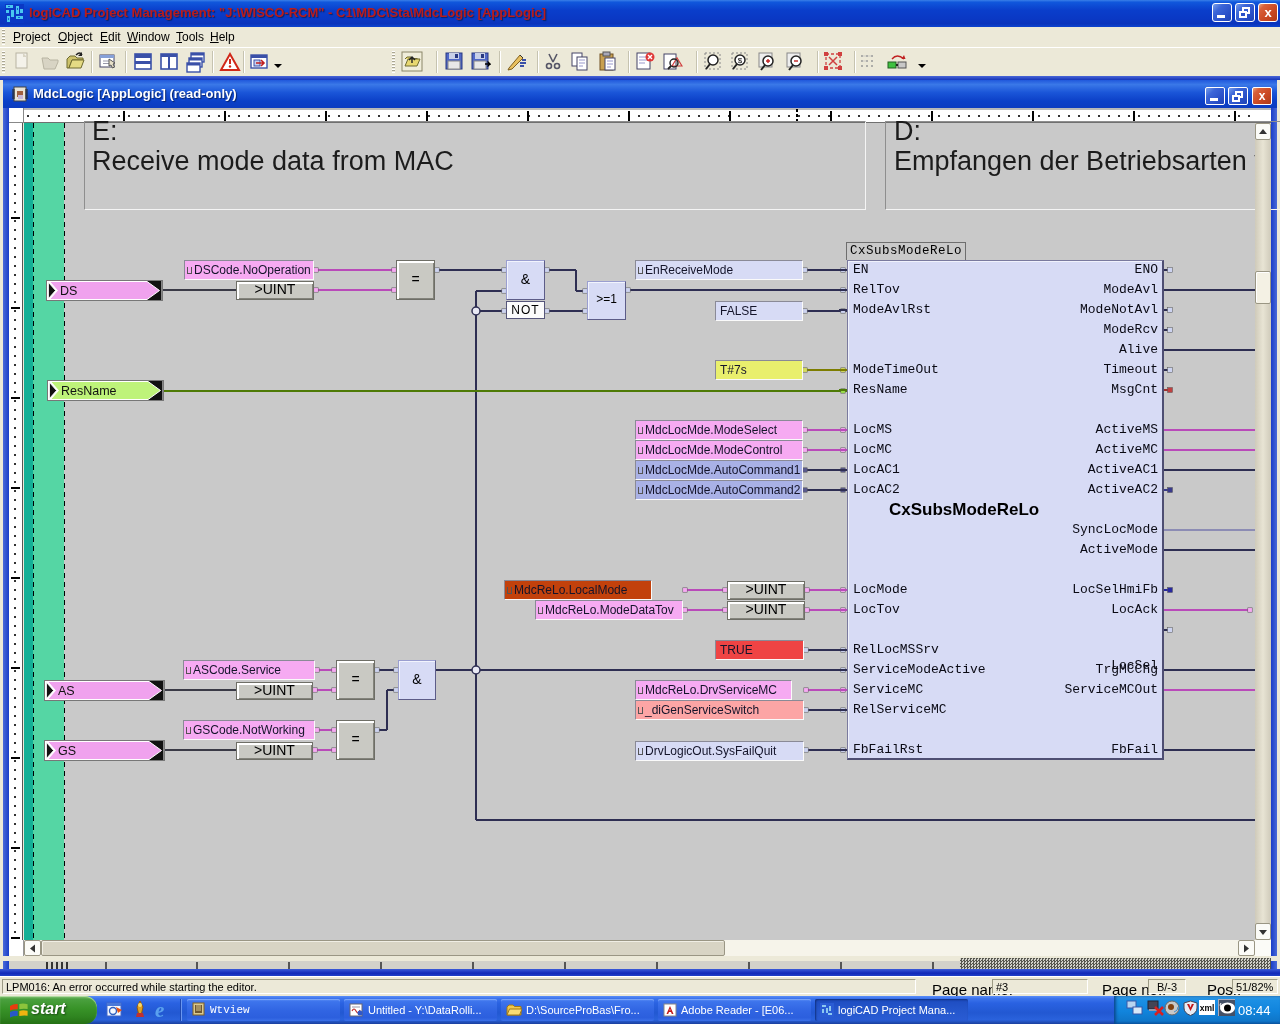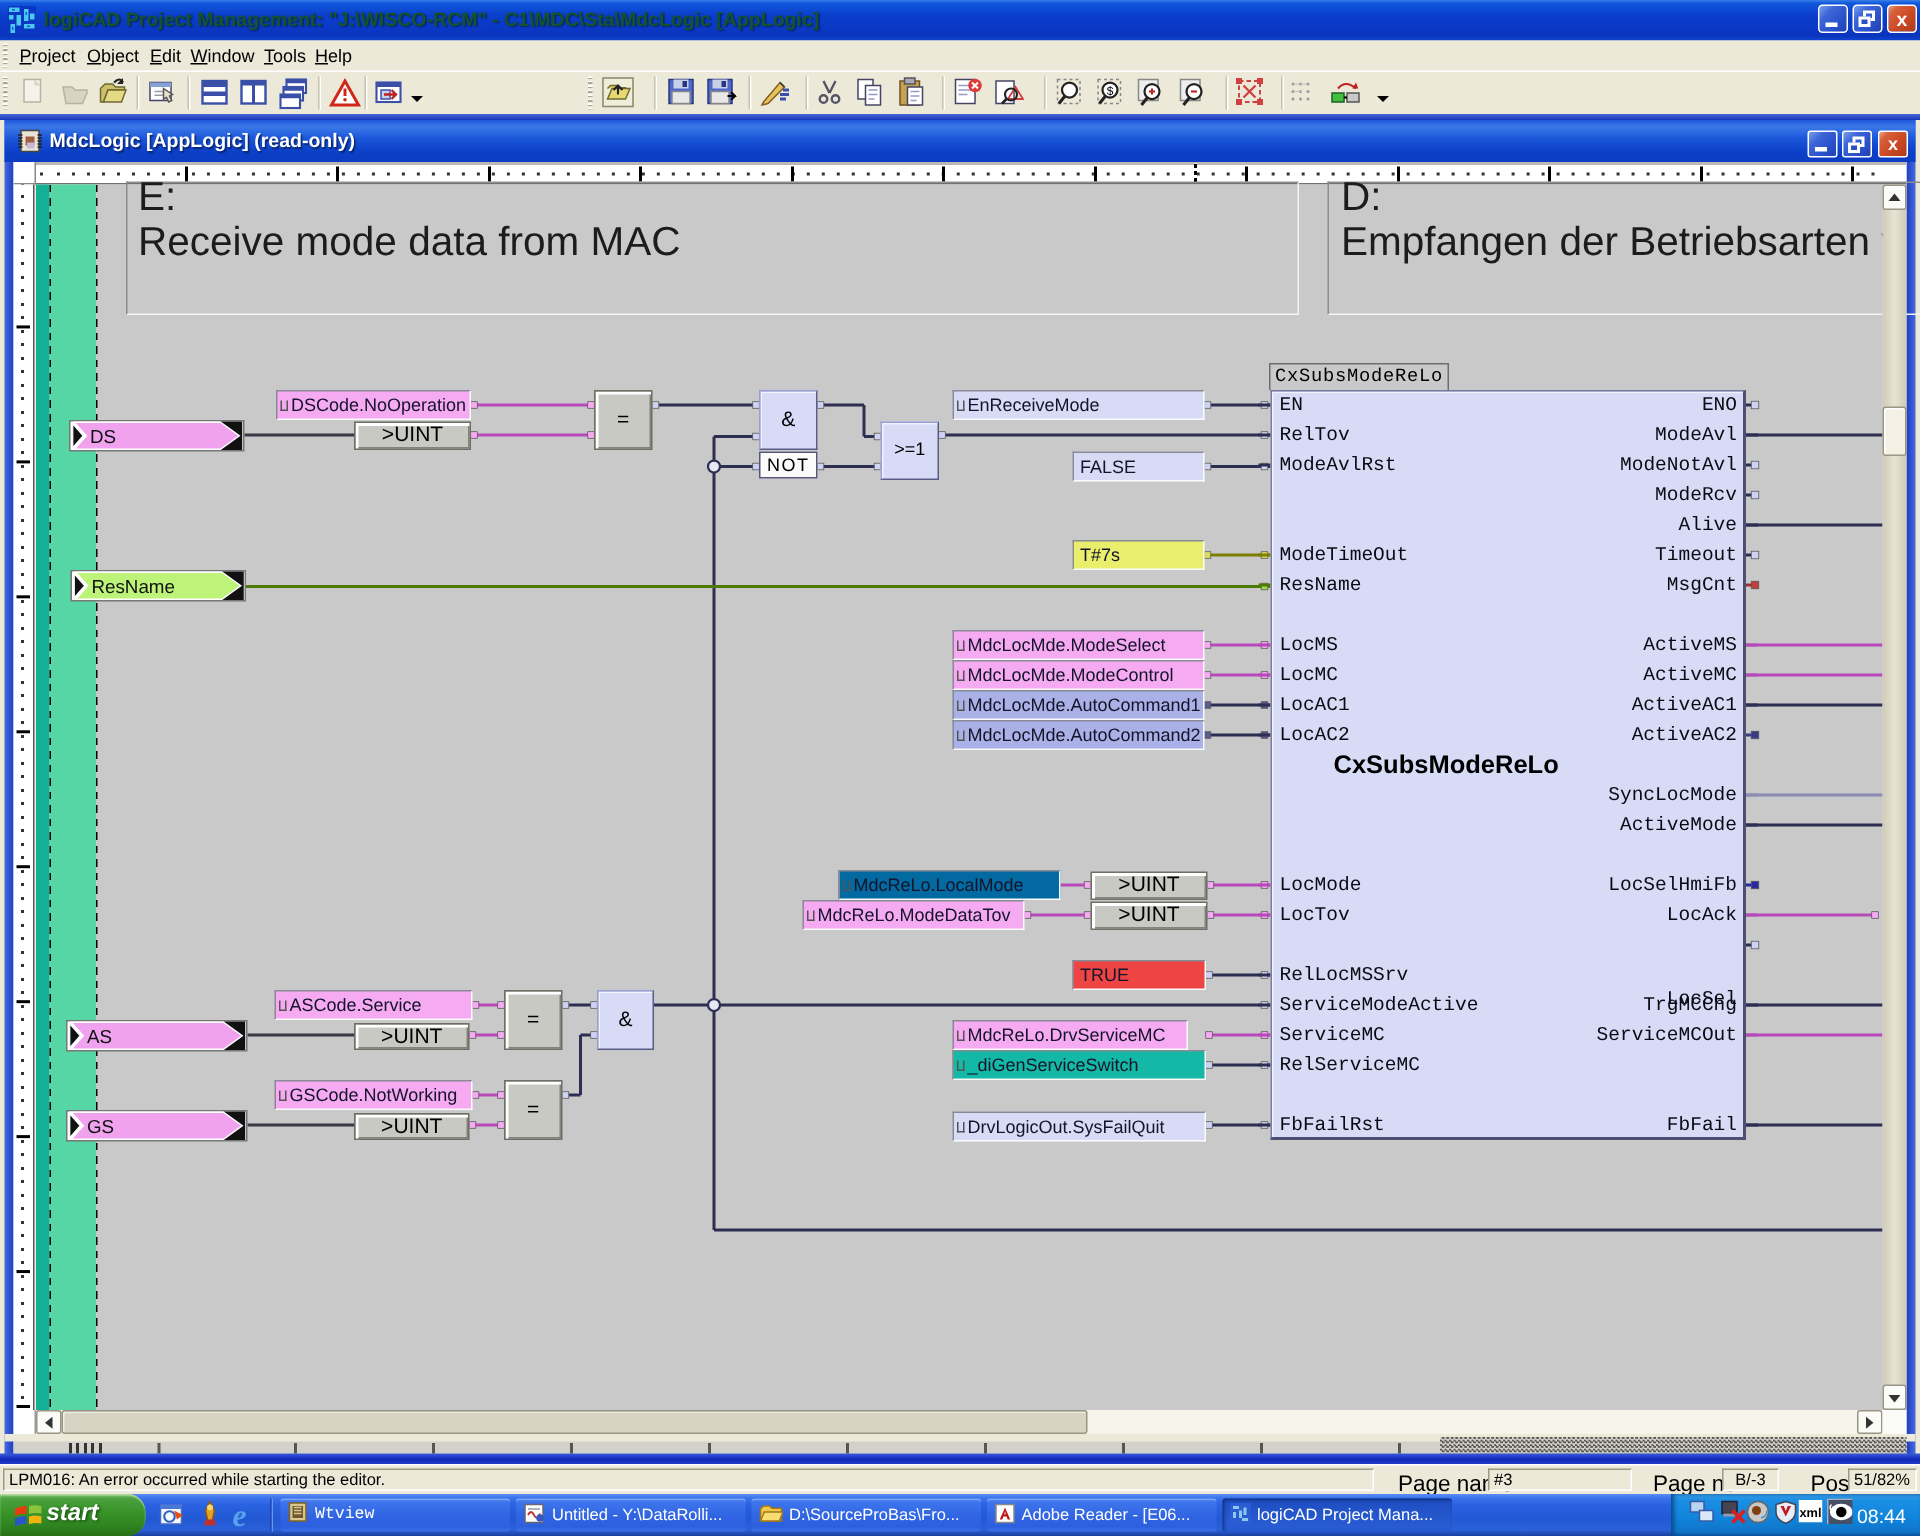--- a/index.html
+++ b/index.html
@@ -28,21 +28,21 @@
       <rect x="15" y="5" width="3" height="4"></rect>
       <rect x="2" y="12" width="3" height="6"></rect>
     </g>
 <g fill="#1a5adc">
       <rect x="3" y="2" width="2" height="1"></rect>
       <rect x="12" y="4" width="1" height="2"></rect>
       <rect x="3" y="14" width="1" height="2"></rect>
       <rect x="13" y="13" width="2" height="1"></rect>
     </g>
   </svg>
-<div class="abs" style="left:29px;top:5px;font-size:13px;font-weight:bold;color:#14532d;text-shadow:1px 1px 1px #08246a">logiCAD Project Management: "J:\WISCO-RCM" - C1\MDC\Sta\MdcLogic [AppLogic]</div>
+<div class="abs" style="left:29px;top:5px;font-size:13px;font-weight:bold;color:#b91c1c;text-shadow:1px 1px 1px #08246a">logiCAD Project Management: "J:\WISCO-RCM" - C1\MDC\Sta\MdcLogic [AppLogic]</div>
 <div class="abs" style="left:1212px;top:3px;width:20px;height:19px;border-radius:3px;border:1px solid #fff;background:linear-gradient(135deg,#7aa0ea 0%,#3c66d8 30%,#2a50c8 70%,#1e42b4 100%);color:#fff;text-align:center">
     <div class="abs" style="left:4px;bottom:3px;width:8px;height:3px;background:#fff"></div>
   </div>
 <div class="abs" style="left:1235px;top:3px;width:20px;height:19px;border-radius:3px;border:1px solid #fff;background:linear-gradient(135deg,#7aa0ea 0%,#3c66d8 30%,#2a50c8 70%,#1e42b4 100%);color:#fff;text-align:center">
     <div class="abs" style="left:6px;top:3px;width:8px;height:7px;border:2px solid #fff"></div>
     <div class="abs" style="left:3px;top:7px;width:8px;height:7px;border:2px solid #fff;background:#2a50c8"></div>
   </div>
 <div class="abs" style="left:1258px;top:3px;width:20px;height:19px;border-radius:3px;border:1px solid #fff;background:linear-gradient(135deg,#e8a37c 0%,#d8603a 20%,#cc4a24 55%,#b03a18 100%);color:#fff;text-align:center">
     <div style="font-size:13px;line-height:17px;font-weight:bold">x</div>
   </div>
@@ -545,25 +545,25 @@
 <div class="opbox" style="left:727px;top:581px;width:78px;height:19px;font-size:14px;line-height:15px">&gt;UINT</div>
 <div class="opbox" style="left:727px;top:601px;width:78px;height:19px;font-size:14px;line-height:15px">&gt;UINT</div>
 <div class="vbox" style="left:184px;top:260px;width:130px;background:#f6aaf2;border:1px solid #8a8a96;border-bottom-color:#fafafa;border-right-color:#fafafa;height:20px"><span class="g"></span>DSCode.NoOperation</div>
 <div class="vbox" style="left:635px;top:260px;width:168px;background:#d7dbf5;border:1px solid #8a8a96;border-bottom-color:#fafafa;border-right-color:#fafafa;height:20px"><span class="g"></span>EnReceiveMode</div>
 <div class="vbox" style="left:715px;top:301px;width:88px;background:#d7dbf5;border:1px solid #8a8a96;border-bottom-color:#fafafa;border-right-color:#fafafa;height:20px"><span style="display:inline-block;width:4px"></span>FALSE</div>
 <div class="vbox" style="left:715px;top:360px;width:88px;background:#e9ef6d;border:1px solid #8a8a96;border-bottom-color:#fafafa;border-right-color:#fafafa;height:20px"><span style="display:inline-block;width:4px"></span>T#7s</div>
 <div class="vbox" style="left:635px;top:420px;width:168px;background:#f6aaf2;border:1px solid #8a8a96;border-bottom-color:#fafafa;border-right-color:#fafafa;height:20px"><span class="g"></span>MdcLocMde.ModeSelect</div>
 <div class="vbox" style="left:635px;top:440px;width:168px;background:#f6aaf2;border:1px solid #8a8a96;border-bottom-color:#fafafa;border-right-color:#fafafa;height:20px"><span class="g"></span>MdcLocMde.ModeControl</div>
 <div class="vbox" style="left:635px;top:460px;width:168px;background:#a9b1e6;border:1px solid #8a8a96;border-bottom-color:#fafafa;border-right-color:#fafafa;height:20px"><span class="g"></span>MdcLocMde.AutoCommand1</div>
 <div class="vbox" style="left:635px;top:480px;width:168px;background:#a9b1e6;border:1px solid #8a8a96;border-bottom-color:#fafafa;border-right-color:#fafafa;height:20px"><span class="g"></span>MdcLocMde.AutoCommand2</div>
-<div class="vbox" style="left:559px;top:580px;width:148px;background:#0369a1;border:1px solid #8a8a96;border-bottom-color:#fafafa;border-right-color:#fafafa;height:20px"><span class="g"></span>MdcReLo.LocalMode</div>
+<div class="vbox" style="left:504px;top:580px;width:148px;background:#c2410c;border:1px solid #8a8a96;border-bottom-color:#fafafa;border-right-color:#fafafa;height:20px"><span class="g"></span>MdcReLo.LocalMode</div>
 <div class="vbox" style="left:535px;top:600px;width:148px;background:#f6aaf2;border:1px solid #8a8a96;border-bottom-color:#fafafa;border-right-color:#fafafa;height:20px"><span class="g"></span>MdcReLo.ModeDataTov</div>
 <div class="vbox" style="left:715px;top:640px;width:89px;background:#ef4444;border:1px solid #8a8a96;border-bottom-color:#fafafa;border-right-color:#fafafa;height:20px"><span style="display:inline-block;width:4px"></span>TRUE</div>
 <div class="vbox" style="left:635px;top:680px;width:157px;background:#f6aaf2;border:1px solid #8a8a96;border-bottom-color:#fafafa;border-right-color:#fafafa;height:20px"><span class="g"></span>MdcReLo.DrvServiceMC</div>
-<div class="vbox" style="left:635px;top:700px;width:169px;background:#14b8a6;border:1px solid #8a8a96;border-bottom-color:#fafafa;border-right-color:#fafafa;height:20px"><span class="g"></span>_diGenServiceSwitch</div>
+<div class="vbox" style="left:635px;top:700px;width:169px;background:#fca5a5;border:1px solid #8a8a96;border-bottom-color:#fafafa;border-right-color:#fafafa;height:20px"><span class="g"></span>_diGenServiceSwitch</div>
 <div class="vbox" style="left:635px;top:741px;width:169px;background:#d7dbf5;border:1px solid #8a8a96;border-bottom-color:#fafafa;border-right-color:#fafafa;height:20px"><span class="g"></span>DrvLogicOut.SysFailQuit</div>
 <div class="vbox" style="left:183px;top:660px;width:132px;background:#f6aaf2;border:1px solid #8a8a96;border-bottom-color:#fafafa;border-right-color:#fafafa;height:20px"><span class="g"></span>ASCode.Service</div>
 <div class="vbox" style="left:183px;top:720px;width:132px;background:#f6aaf2;border:1px solid #8a8a96;border-bottom-color:#fafafa;border-right-color:#fafafa;height:20px"><span class="g"></span>GSCode.NotWorking</div>
 <div class="abs" style="left:1255px;top:123px;width:16px;height:817px;background:linear-gradient(90deg,#cfcaba,#e8e4d4 50%,#cfcaba)"></div>
 <div class="abs" style="left:1255px;top:123px;width:16px;height:17px;background:#fbfbf7;border:1px solid #9a9684;border-radius:2px"></div>
 <svg class="abs" style="left:1258px;top:128px" width="10" height="8">
     <path d="M5 1 l4 5 h-8 z" fill="#333"></path>
   </svg>
 <div class="abs" style="left:1255px;top:923px;width:16px;height:17px;background:#fbfbf7;border:1px solid #9a9684;border-radius:2px"></div>
 <svg class="abs" style="left:1258px;top:928px" width="10" height="8">

